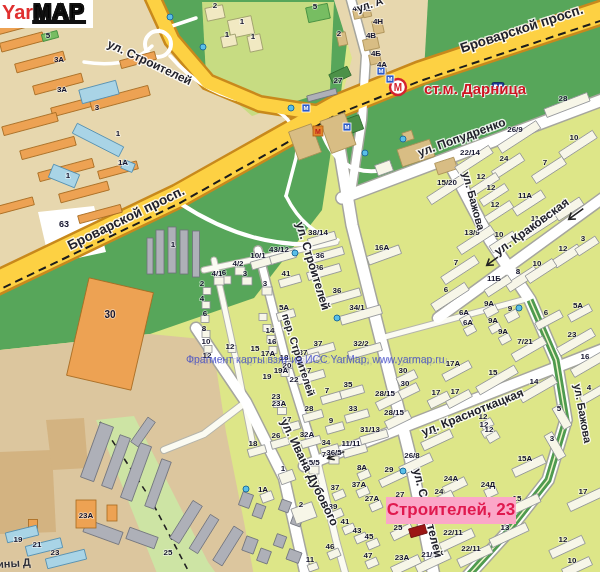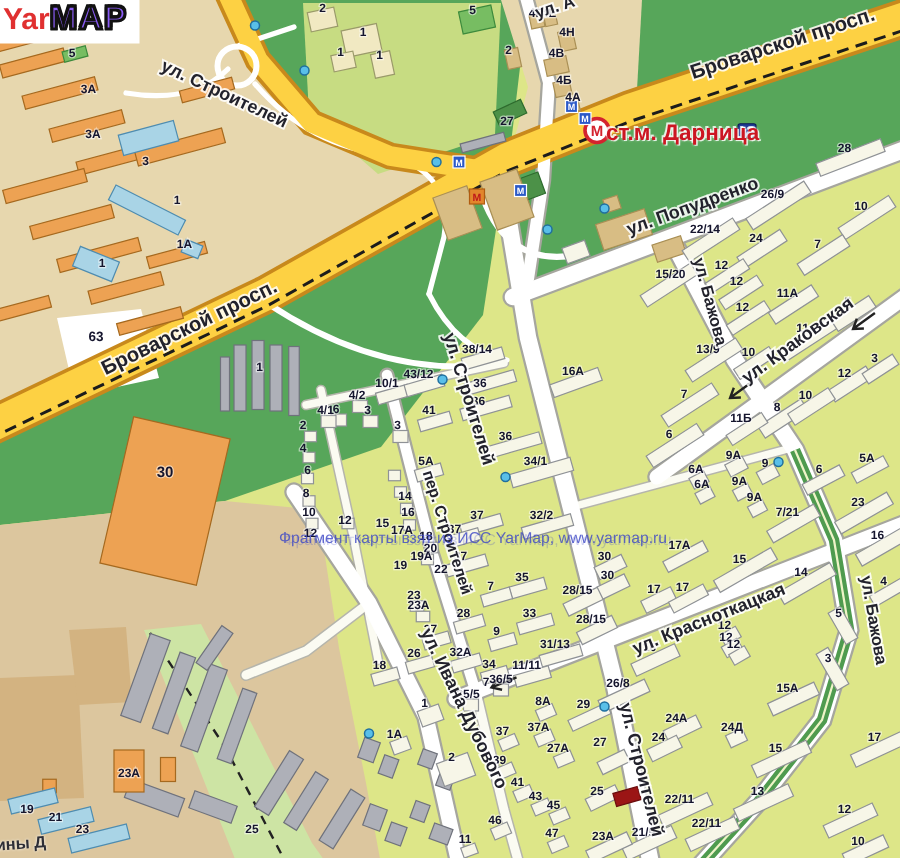--- a/index.html
+++ b/index.html
@@ -2,23 +2,23 @@
 <html><head>
 <meta charset="utf-8">
 <style>
   html,body{margin:0;padding:0;background:#888;}
   .map-wrap{position:relative;width:600px;height:572px;overflow:hidden;
     font-family:"Liberation Sans",sans-serif;background:#dde688;}
   .map-wrap svg{position:absolute;left:0;top:0;}
   .overlay{position:absolute;white-space:nowrap;}
   .logo{left:0;top:0;background:#fff;padding:0 8px 2px 2px;font-weight:800;line-height:24px;}
   .logo .yar{color:#e03030;font-size:20px;text-align:right;}
-  .logo .map{color:#8b5cf6;font-size:22px;letter-spacing:1px;
-    -webkit-text-stroke:2px #111;text-shadow:1px 1px 0 #111,-1px -1px 0 #111,1px -1px 0 #111,-1px 1px 0 #111;}
-  .metro-label{left:404px;top:80px;color:#cc1622;font-weight:700;font-size:15px;
+  .logo .map{color:#000000;font-size:22px;letter-spacing:1px;
+    -webkit-text-stroke:2px #111;text-shadow:1px 1px 0 #111,-1px -1px 0 #111,1px -1px 0 #111,-1px 1px 0 #111;text-decoration:underline;}
+  .metro-label{left:424px;top:80px;color:#cc1622;font-weight:700;font-size:15px;
     text-shadow:0 0 2px #fff,1px 1px 0 rgba(255,255,255,.8),-1px -1px 0 rgba(255,255,255,.8);}
   .watermark{left:186px;top:353px;font-size:10.5px;color:#3f49c6;opacity:.82;
     text-shadow:3px 1px 0 rgba(63,73,198,.30);}
   .highlight{left:386px;top:497px;width:130px;height:27px;background:#fba7c8;
     color:#e0194e;font-weight:800;font-size:17px;text-align:center;line-height:26px;}
   .fragment{left:-3px;top:557px;font-size:11px;font-weight:700;color:#2e2e36;
     transform:rotate(-4deg);text-shadow:0 0 2px #fff;}
 </style>
 </head>
 <body>
@@ -480,15 +480,16 @@
       <text text-anchor="middle" font-size="10.5" font-weight="700" fill="#22222c" stroke="rgba(255,255,255,0.85)" stroke-width="2.6" paint-order="stroke" font-family="&quot;Liberation Sans&quot;,sans-serif" transform="translate(295,356) rotate(72)">пер. Строителей</text>
       <text text-anchor="middle" font-size="12" font-weight="700" fill="#22222c" stroke="rgba(255,255,255,0.85)" stroke-width="2.6" paint-order="stroke" font-family="&quot;Liberation Sans&quot;,sans-serif" transform="translate(306,474) rotate(64)">ул. Ивана Дубового</text>
     </svg>
 
   <div class="overlay logo"><span class="yar">Yar</span><span class="map">MAP</span></div>
 
   <div class="overlay metro-label">ст.м. Дарница</div>
 
   <div class="overlay watermark">Фрагмент карты взят из ИСС YarMap,  www.yarmap.ru</div>
 
+  <div class="overlay highlight">Строителей, 23</div>
 
   <div class="overlay fragment">ины Д</div>
 </div>
 
 </body></html>

